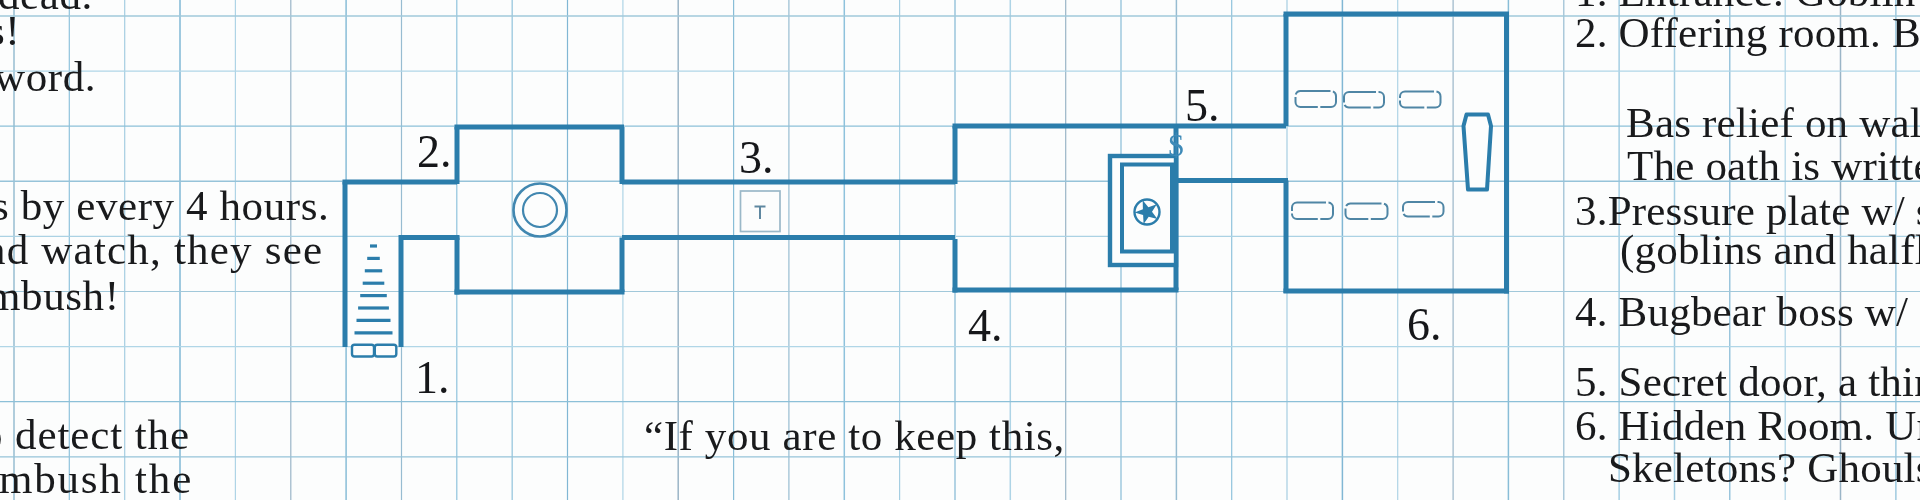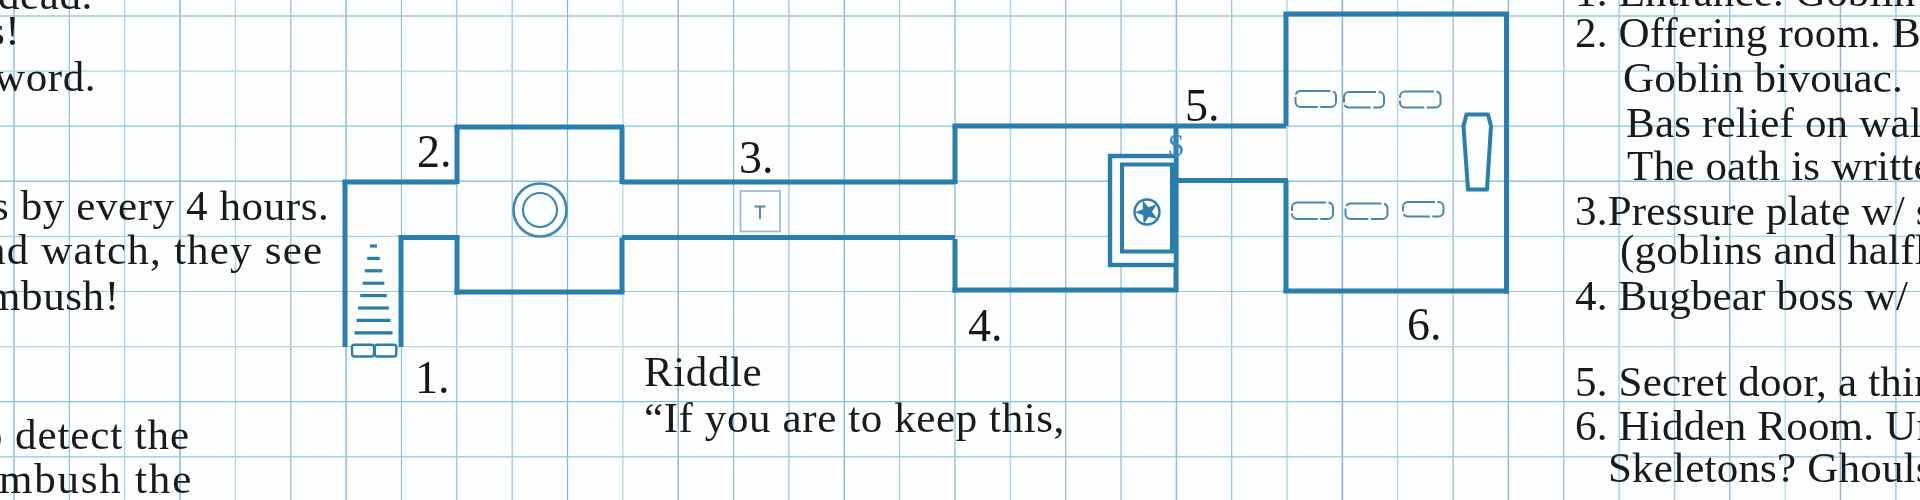--- a/index.html
+++ b/index.html
@@ -159,40 +159,38 @@
 <div class="t" style="left:-8px;top:184px">s by every 4 hours.</div>
 
 <div class="t" style="left:-16px;top:228px;letter-spacing:1.2px">nd watch, they see</div>
 
 <div class="t" style="left:-13px;top:274px">mbush!</div>
 
 <div class="t" style="left:-19px;top:413px;letter-spacing:0.9px">o detect the</div>
 
 <div class="t" style="left:-22px;top:457px;letter-spacing:1.8px">ambush the</div>
 
-<div class="t" style="left:644px;top:350px">Riddle</div>
-
-<div class="t" style="left:644px;top:396px">“If you are to keep this,</div>
+
+<div class="t" style="left:644px;top:414px">“If you are to keep this,</div>
 
 
 <div class="r" style="left:1575px;top:-30px">1. Entrance. Goblin am</div>
 
 <div class="r" style="left:1575px;top:11px">2. Offering room. Brazi</div>
 
-<div class="r" style="left:1623px;top:56px">Goblin bivouac.</div>
 
 <div class="r" style="left:1626px;top:101px">Bas relief on walls</div>
 
 <div class="r" style="left:1627px;top:144px">The oath is written</div>
 
 <div class="r" style="left:1575px;top:189px">3.Pressure plate w/ s</div>
 
 <div class="r" style="left:1620px;top:228px">(goblins and halflin</div>
 
-<div class="r" style="left:1575px;top:274px">4. Bugbear boss w/</div>
+<div class="r" style="left:1575px;top:290px">4. Bugbear boss w/</div>
 
 
 <div class="r" style="left:1575px;top:360px">5. Secret door, a thin</div>
 
 <div class="r" style="left:1575px;top:404px">6. Hidden Room. Und</div>
 
 <div class="r" style="left:1608px;top:446px">Skeletons? Ghouls</div>
 
 <div class="n" style="left:415px;top:355px">1.</div>
 

